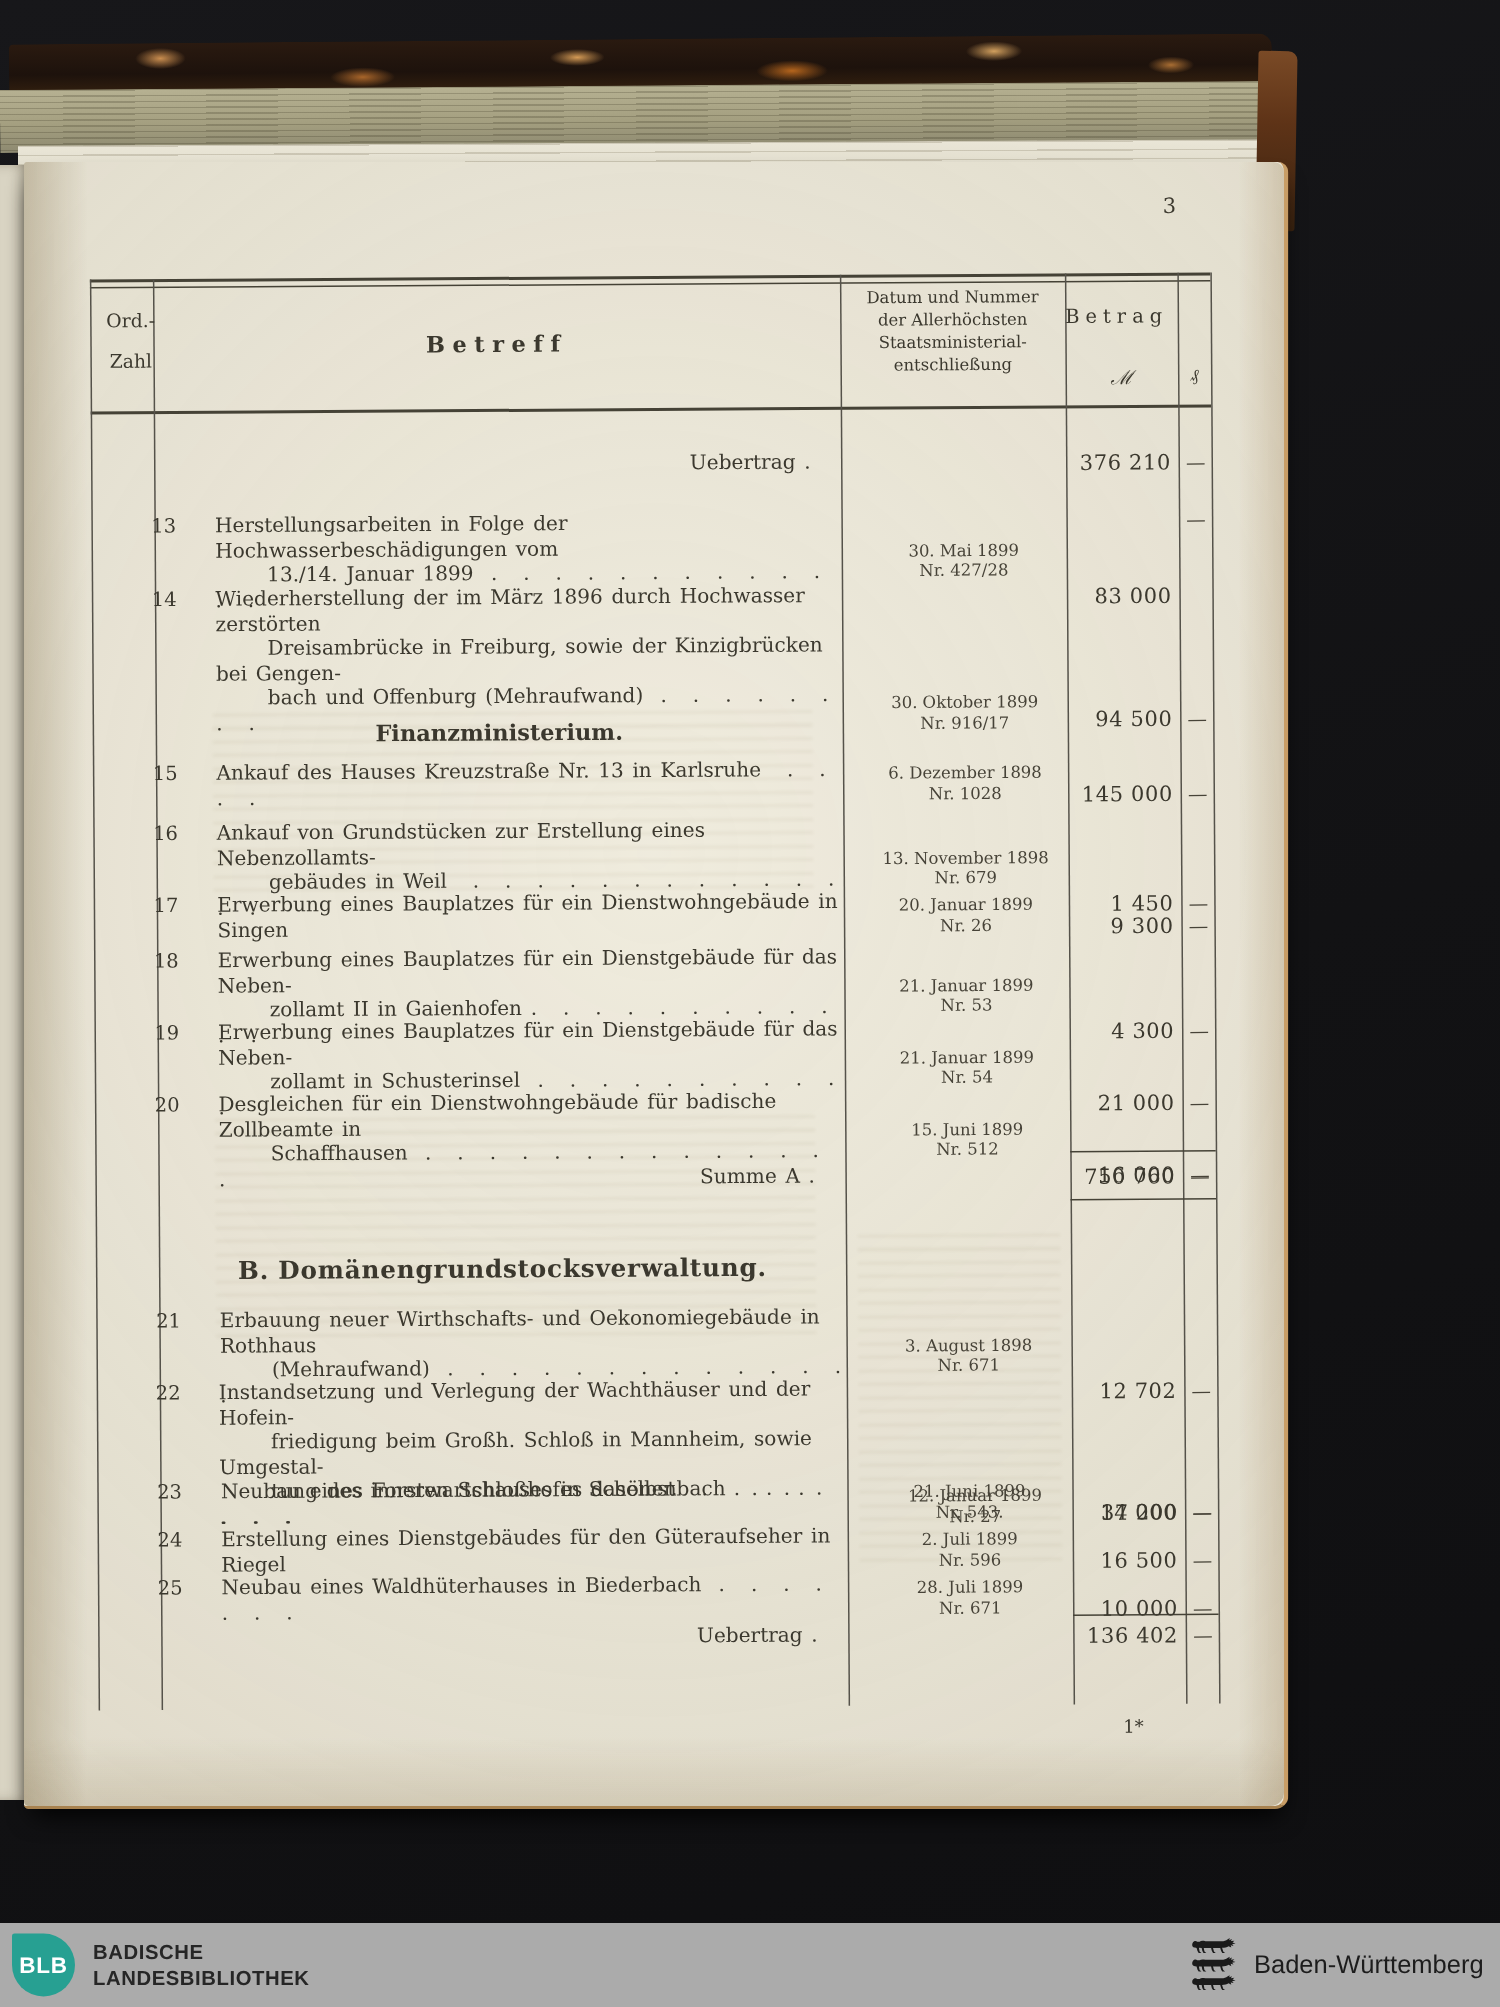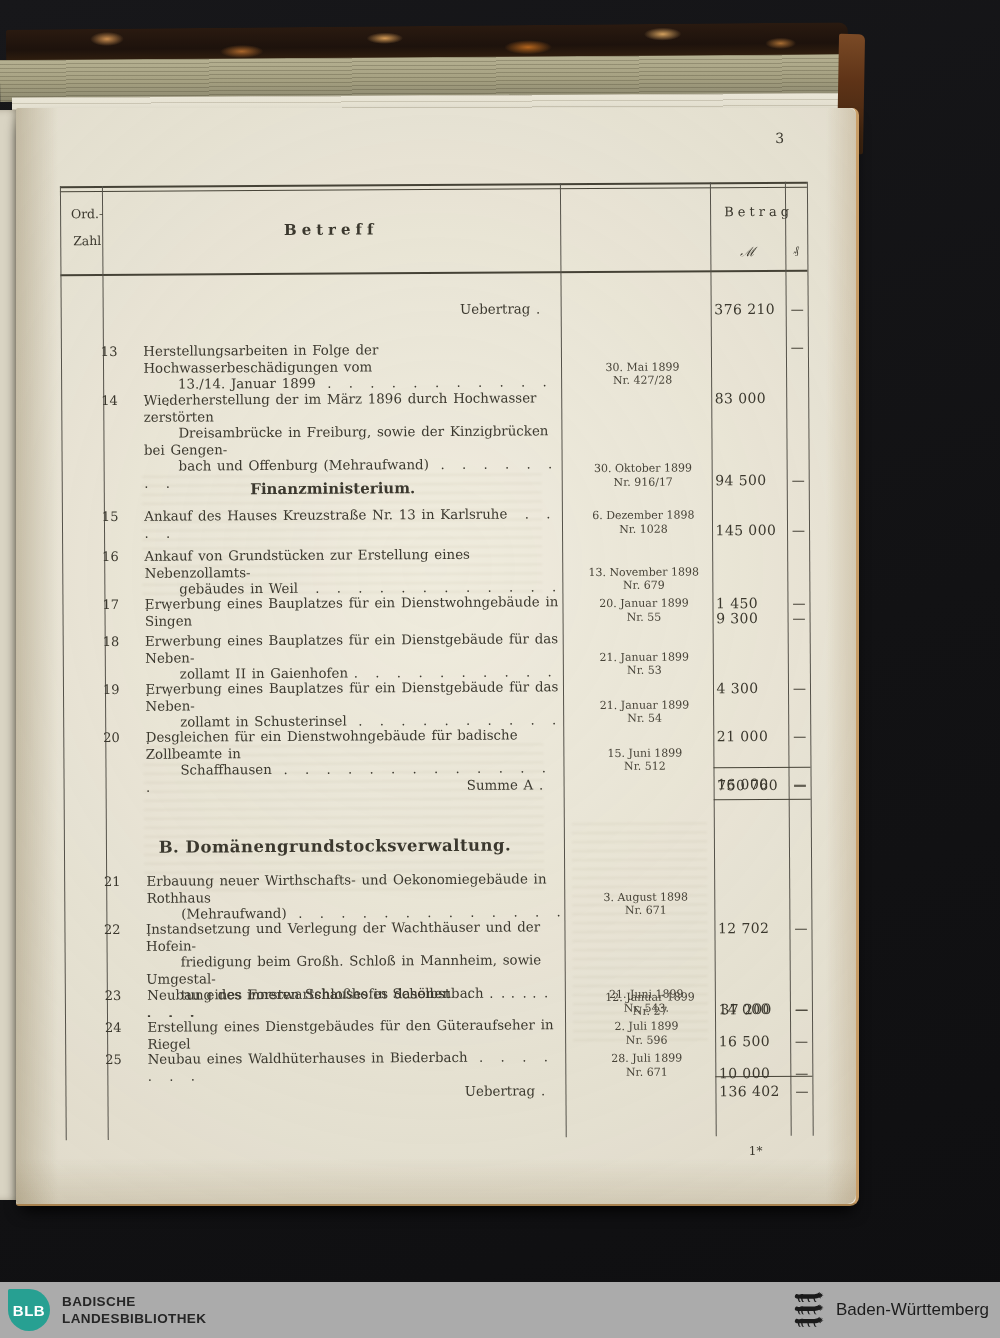--- a/index.html
+++ b/index.html
@@ -49,30 +49,30 @@
   .smudge{position:absolute;filter:blur(1.2px);opacity:.06;pointer-events:none;
          background:repeating-linear-gradient(180deg,#6e5d33 0 2px, rgba(0,0,0,0) 2px 9px);}
   
   .hr{position:absolute;background:#454236;}
   .vr{position:absolute;top:0;height:954px;width:1px;background:#55524a;}
   
   .h-ord{position:absolute;left:0;top:14px;width:54px;text-align:center;font-size:12.5px;line-height:27px;}
   .h-betreff{position:absolute;left:42px;top:36px;width:458px;text-align:center;font-weight:bold;
              font-size:15px;letter-spacing:5px;}
   .h-datum{position:absolute;left:500px;top:8px;width:150px;text-align:center;font-size:11px;line-height:15px;}
-  .h-betrag{position:absolute;left:650px;top:22px;width:97px;text-align:center;font-size:13px;letter-spacing:4px;}
+  .h-betrag{position:absolute;left:650px;top:22px;width:97px;font-size:13px;letter-spacing:4px;}
   .h-mark{position:absolute;left:650px;top:60px;width:75px;text-align:center;font-style:italic;font-size:13px;}
   .h-pf{position:absolute;left:725px;top:62px;width:22px;text-align:center;font-style:italic;font-size:11px;}
   
   .row{position:absolute;left:0;width:747px;display:flex;align-items:flex-end;}
   .c-num{width:42px;text-align:center;font-size:13px;align-self:flex-start;margin-left:28px;}
   .c-betreff{width:458px;box-sizing:border-box;padding:0 6px 0 14px;white-space:pre-wrap;
              font-size:13.4px;line-height:16.5px;word-spacing:1.5px;}
   .c-date{width:150px;text-align:center;font-size:11px;line-height:13.5px;align-self:center;color:#474338;}
-  .c-amt{width:75px;box-sizing:border-box;text-align:left;padding-right:6px;font-size:14px;
+  .c-amt{width:75px;box-sizing:border-box;text-align:right;padding-right:6px;font-size:14px;
          align-self:flex-end;letter-spacing:.4px;}
   .c-pf{width:22px;text-align:center;font-size:13px;align-self:flex-end;color:#474338;}
   .carry .c-betreff,.sum .c-betreff{white-space:normal;text-align:right;padding-right:30px;}
   .section-title{position:absolute;left:42px;width:458px;text-align:center;font-weight:bold;}
   .st-a{font-size:15px;}
   .st-b{font-size:16.5px;letter-spacing:.5px;}
   .pagenum{position:absolute;left:700px;top:-52px;width:40px;text-align:center;font-size:14px;}
   .sig{position:absolute;left:683px;top:962px;font-size:12px;}
   
   .footer{position:absolute;left:0;top:1282px;width:1000px;height:72px;background:#ababab;
@@ -113,20 +113,26 @@
       <div class="vr" style="left:500px;"></div>
       <div class="vr" style="left:650px;"></div>
       <div class="vr" style="left:725px;"></div>
       <div class="vr" style="left:747px;"></div>
       <div class="hr" style="left:650px;top:585px;width:97px;height:1px;"></div>
       <div class="hr" style="left:650px;top:617px;width:97px;height:1px;"></div>
       <div class="hr" style="left:650px;top:894px;width:97px;height:1px;"></div>
 
       <div class="h-ord"><span>Ord.-</span><br><span>Zahl</span></div>
       <div class="h-betreff">Betreff</div>
+      <div class="h-datum">
+        <div>Datum und Nummer</div>
+        <div>der Allerhöchsten</div>
+        <div>Staatsministerial-</div>
+        <div>entschließung</div>
+      </div>
       <div class="h-betrag">Betrag</div>
       <div class="h-mark">ℳ</div>
       <div class="h-pf">₰</div>
 
       <div class="row carry" style="top:118px;">
         <div class="c-num"></div>
         <div class="c-betreff">Uebertrag .</div>
         <div class="c-date"></div>
         <div class="c-amt">376 210</div>
         <div class="c-pf">—</div>
@@ -180,21 +186,21 @@
         </div>
         <div class="c-amt">1 450</div>
         <div class="c-pf">—</div>
       </div>
 
       <div class="row" style="top:411px;">
         <div class="c-num">17</div>
         <div class="c-betreff">Erwerbung eines Bauplatzes für ein Dienstwohngebäude in Singen</div>
         <div class="c-date">
           <div>20. Januar 1899</div>
-          <div>Nr. 55</div>
+          <div>Nr. 26</div>
         </div>
         <div class="c-amt">9 300</div>
         <div class="c-pf">—</div>
       </div>
 
       <div class="row" style="top:448px;">
         <div class="c-num">18</div>
         <div class="c-betreff">Erwerbung eines Bauplatzes für ein Dienstgebäude für das Neben-
       zollamt II in Gaienhofen .   .   .   .   .   .   .   .   .   .   .   .</div>
         <div class="c-date">

